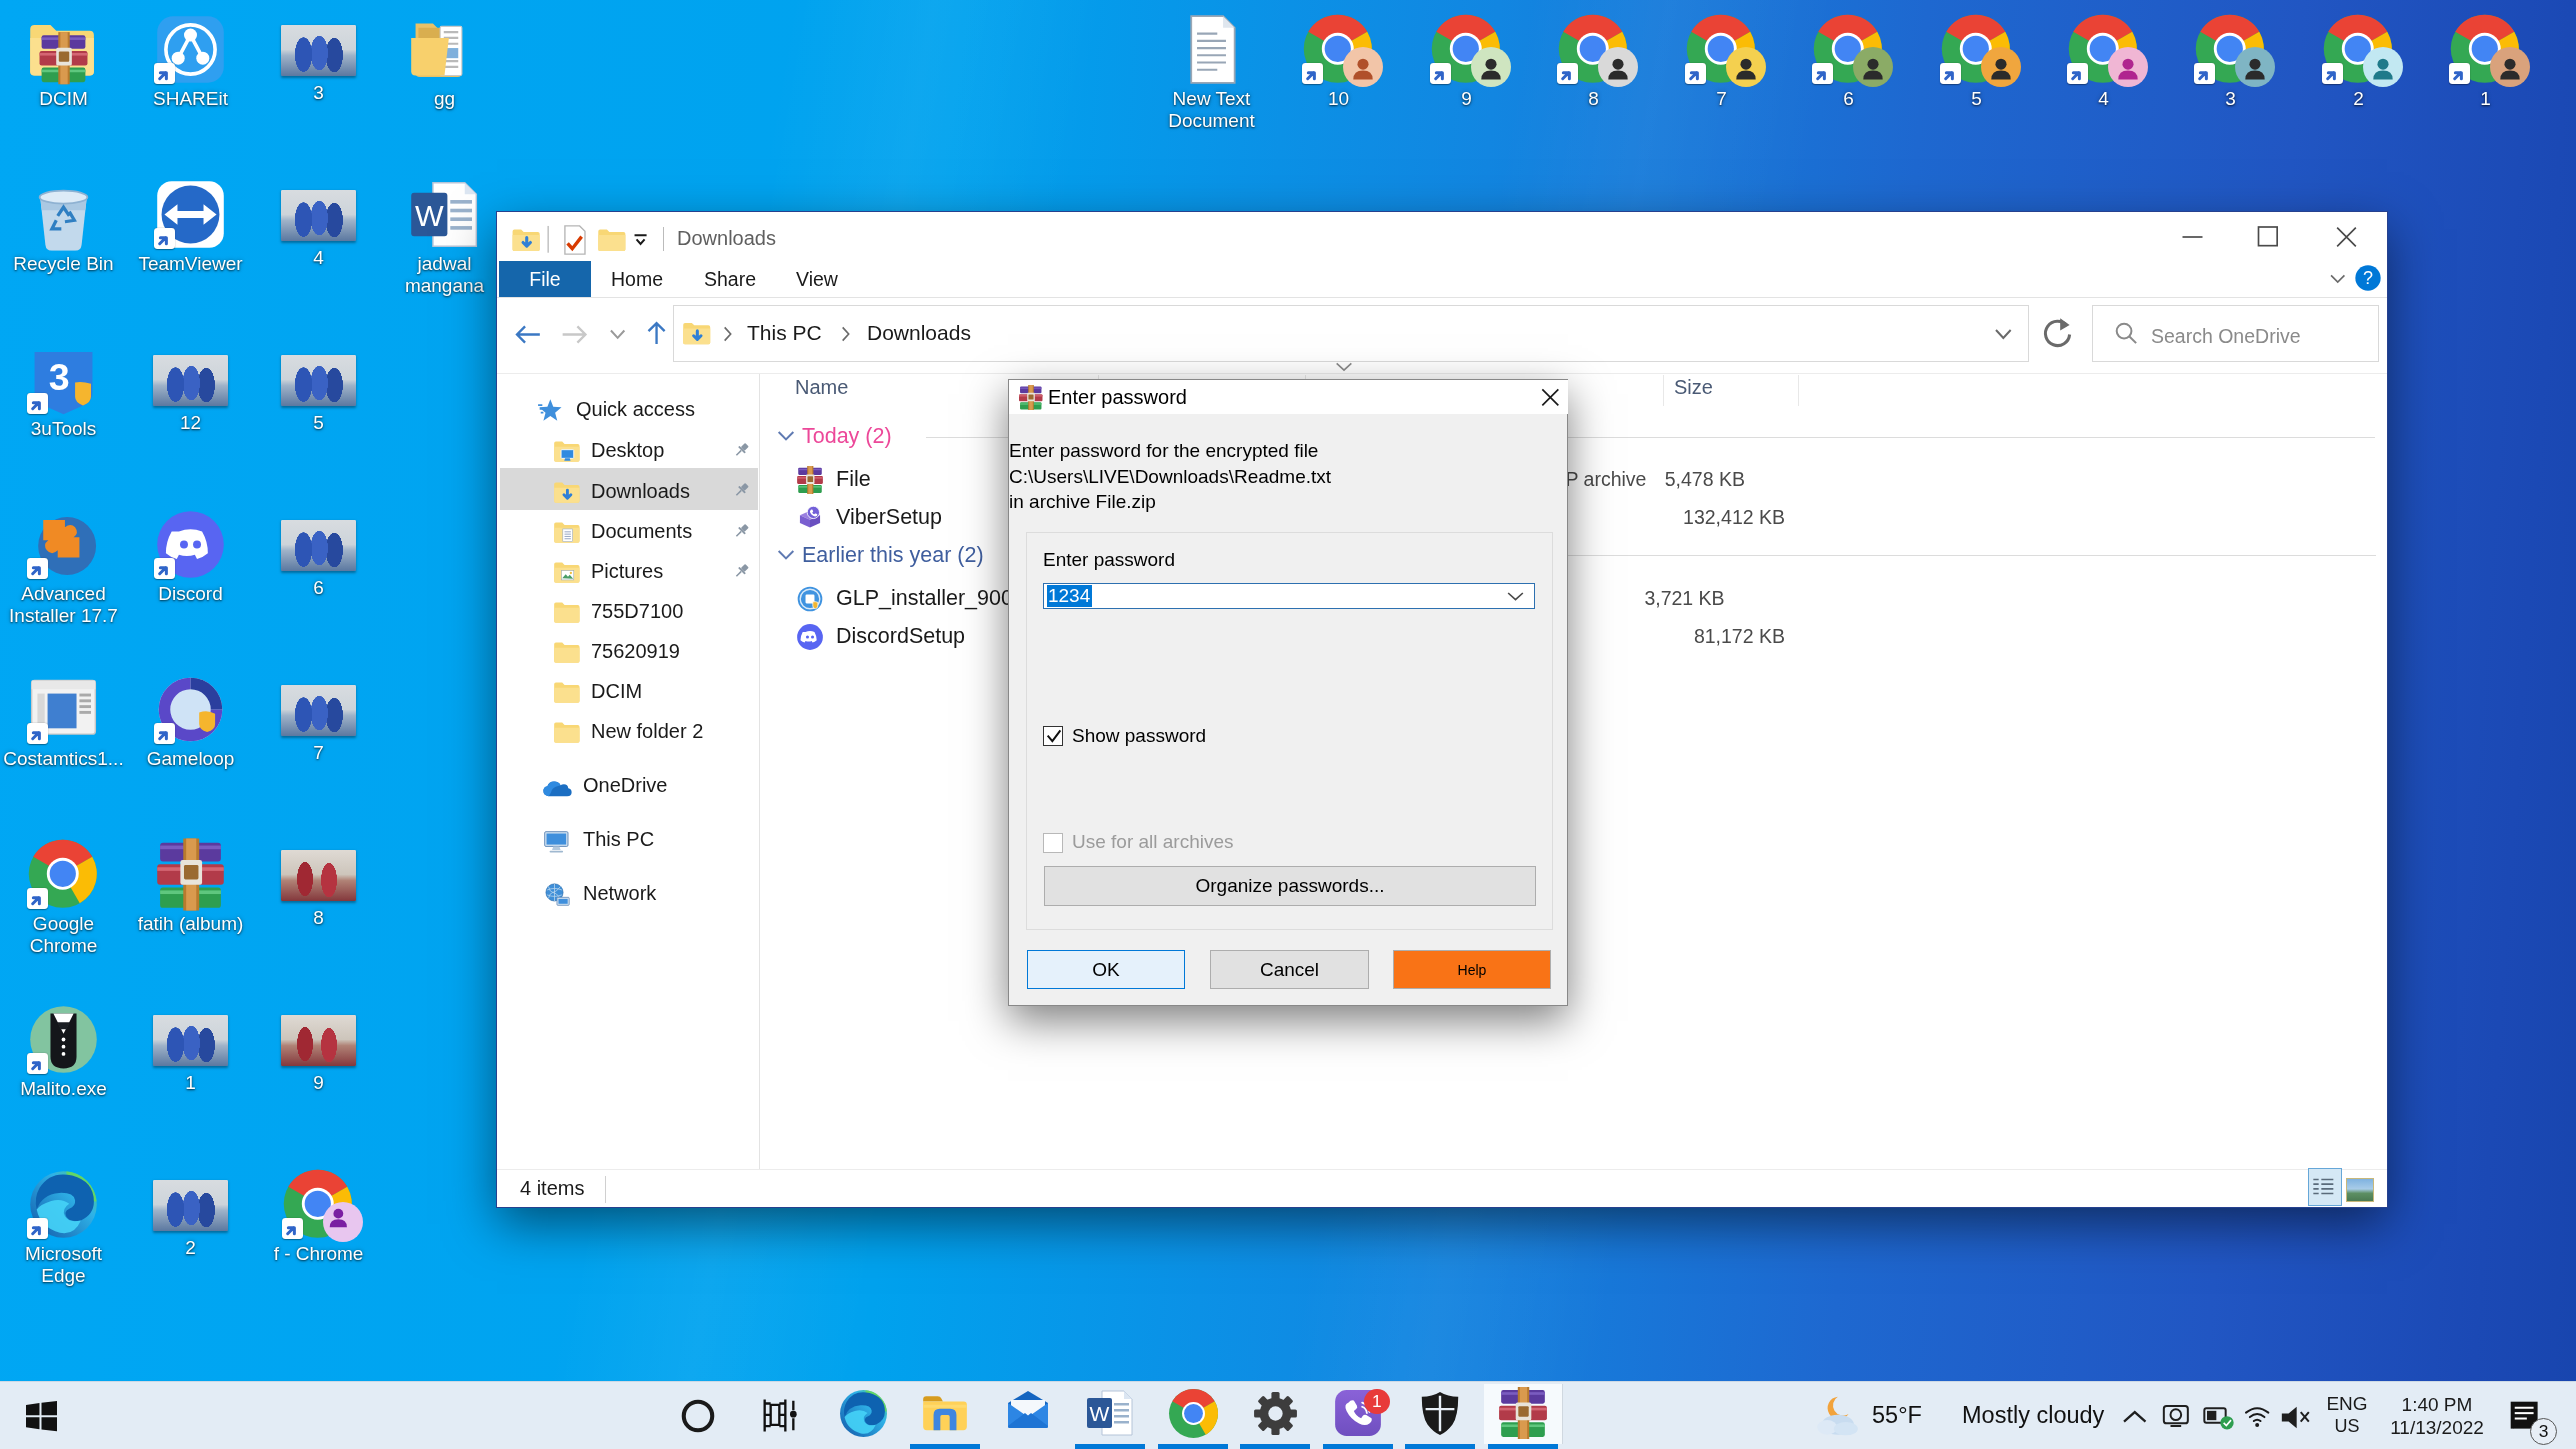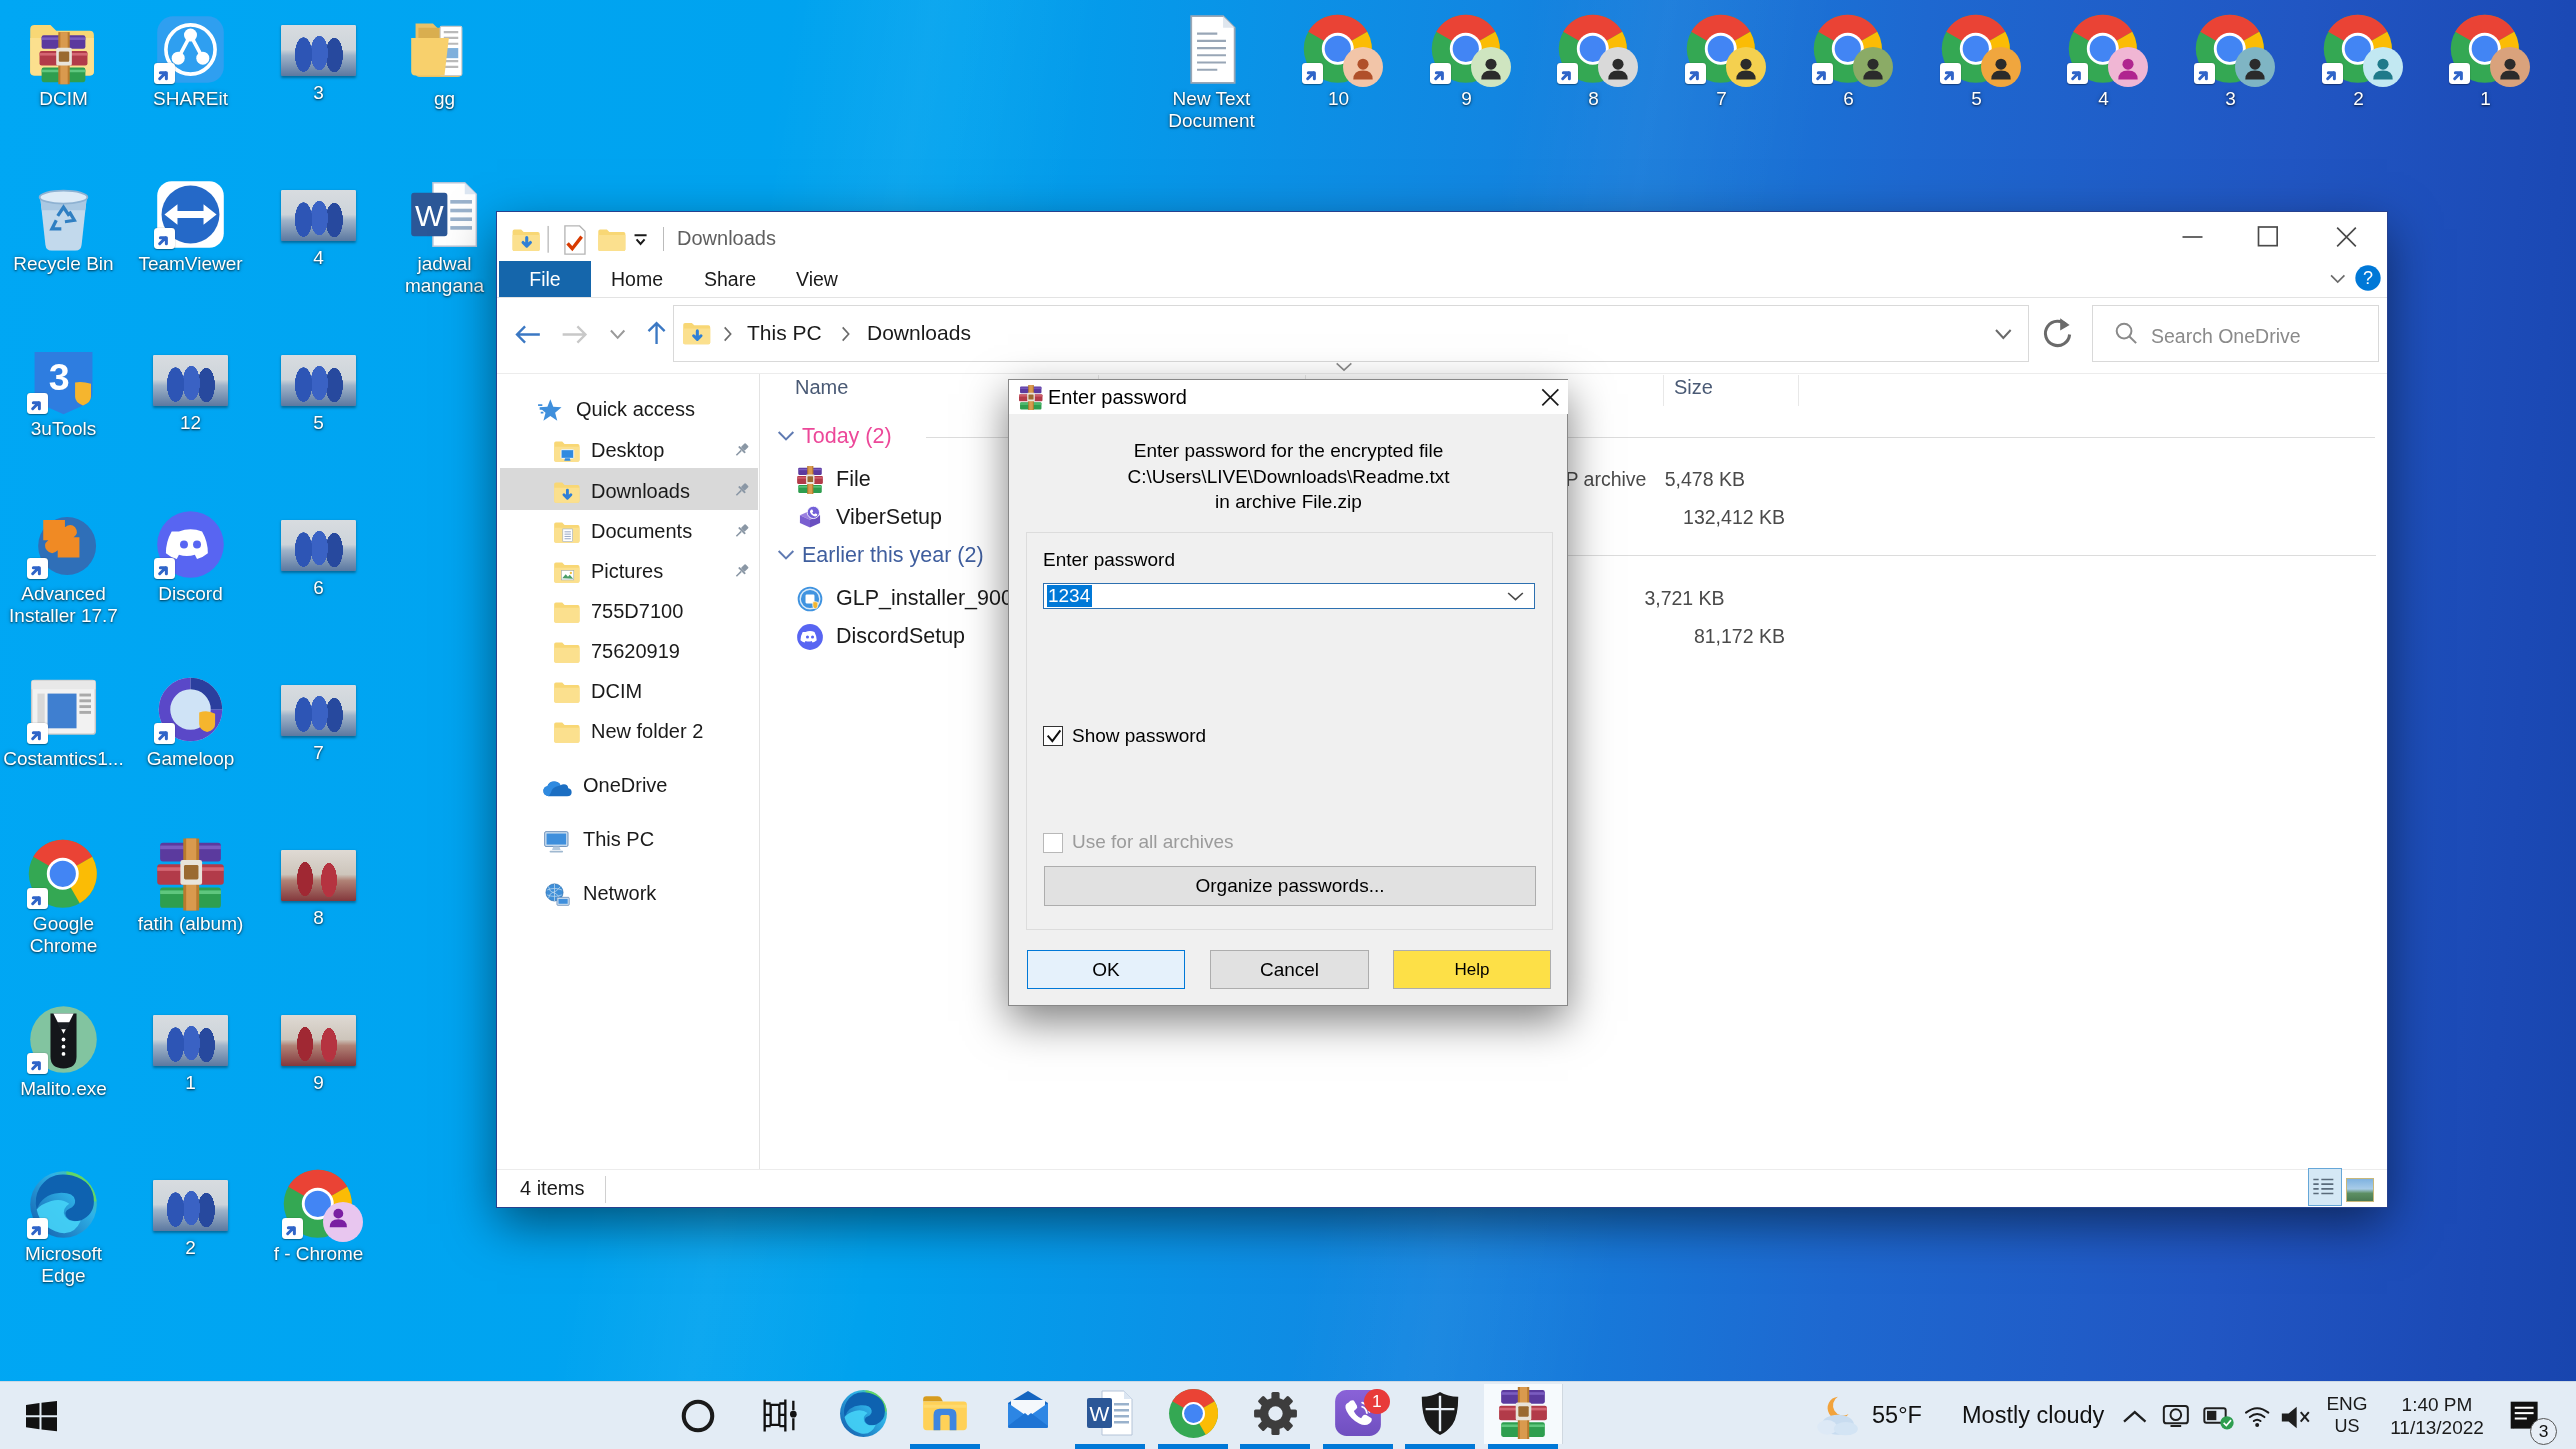--- a/index.html
+++ b/index.html
@@ -860,40 +860,40 @@
 
 <div id="dlg">
   <div class="abs" style="left:0;top:0;width:559px;height:34px;background:#fff"></div>
   <svg class="abs" style="left:9.4px;top:4.7px" width="25.5" height="25.5" viewBox="0 0 38 38">
       <use href="#rarbooks" transform="scale(.38)"></use>
     </svg>
   <div class="abs" style="left:39px;top:6px;font-size:20px;color:#000">Enter password</div>
   <svg class="abs" style="left:532px;top:8px" width="20" height="20" viewBox="0 0 30 30">
       <path d="M2 2 l24 24 M26 2 L2 26" stroke="#1a1a1a" stroke-width="2.5"></path>
     </svg>
-  <div class="abs" style="left:0;top:58px;width:559px;text-align:center;font-size:19px;color:#000;line-height:25.5px">Enter password for the encrypted file<br>C:\Users\LIVE\Downloads\Readme.txt<br>in archive File.zip</div>
+  <div class="abs" style="left:0;top:58px;width:559px;font-size:19px;color:#000;line-height:25.5px">Enter password for the encrypted file<br>C:\Users\LIVE\Downloads\Readme.txt<br>in archive File.zip</div>
   <div class="abs" style="left:17px;top:152px;width:527px;height:398px;border:0.7px solid #dcdcdc;box-sizing:border-box"></div>
   <div class="abs" style="left:34px;top:169px;font-size:19px;color:#000">Enter password</div>
   <div class="abs" style="left:34px;top:203px;width:492px;height:25.5px;background:#fff;border:1.3px solid #2d70b0;box-sizing:border-box">
     <span style="position:absolute;left:2.7px;top:1.3px;background:#0078d7;color:#fff;font-size:19px;padding:0 1.3px">1234</span>
     <svg style="position:absolute;right:9.4px;top:6.7px" width="19" height="12" viewBox="0 0 28 18">
         <path d="M3 3 l11 10 11-10" stroke="#4a4a4a" stroke-width="2.5" fill="none"></path>
       </svg>
   </div>
   <div class="abs" style="left:34px;top:346px;width:20px;height:20px;background:#fff;border:1.3px solid #333;box-sizing:border-box"></div>
   <svg class="abs" style="left:36px;top:347px" width="17.4" height="17.4" viewBox="0 0 26 26">
       <path d="M4 13 l7 8 12-16" stroke="#111" stroke-width="3" fill="none"></path>
     </svg>
   <div class="abs" style="left:63px;top:345px;font-size:19px;color:#000">Show password</div>
   <div class="abs" style="left:34px;top:453px;width:20px;height:20px;background:#fff;border:1.3px solid #b8b8b8;box-sizing:border-box"></div>
   <div class="abs" style="left:63px;top:451px;font-size:19px;color:#9b9b9b">Use for all archives</div>
   <div class="abs" style="left:35px;top:486px;width:492px;height:40px;background:#e1e1e1;border:0.7px solid #adadad;box-sizing:border-box;display:flex;align-items:center;justify-content:center;font-size:19px;color:#000">Organize passwords...</div>
   <div class="abs" style="left:18px;top:570px;width:158px;height:39px;background:#e5f1fb;border:1.3px solid #0078d7;box-sizing:border-box;display:flex;align-items:center;justify-content:center;font-size:19px;color:#000">OK</div>
   <div class="abs" style="left:201px;top:570px;width:159px;height:39px;background:#e1e1e1;border:0.7px solid #adadad;box-sizing:border-box;display:flex;align-items:center;justify-content:center;font-size:19px;color:#000">Cancel</div>
-  <div class="abs" style="left:384px;top:570px;width:158px;height:39px;background:#fde047;border:0.7px solid #adadad;box-sizing:border-box;display:flex;align-items:center;justify-content:center;font-size:17px;color:#000">Help</div>
+  <div class="abs" style="left:384px;top:570px;width:158px;height:39px;background:#f97316;border:0.7px solid #adadad;box-sizing:border-box;display:flex;align-items:center;justify-content:center;font-size:14px;color:#000">Help</div>
 </div>
 
 <div id="tb">
 
   <svg class="abs" style="left:25.5px;top:19px" width="31" height="31" viewBox="0 0 46 46">
     <path d="M0 6 L20 3 V21 H0 Z M23 2.6 L46 0 V21 H23 Z M0 24 H20 V42 L0 39 Z M23 24 H46 V45 L23 42.4 Z" fill="#111"></path>
   </svg>
 
 
   <svg class="abs" style="left:679px;top:14.8px" width="38" height="38" viewBox="0 0 56 56">

